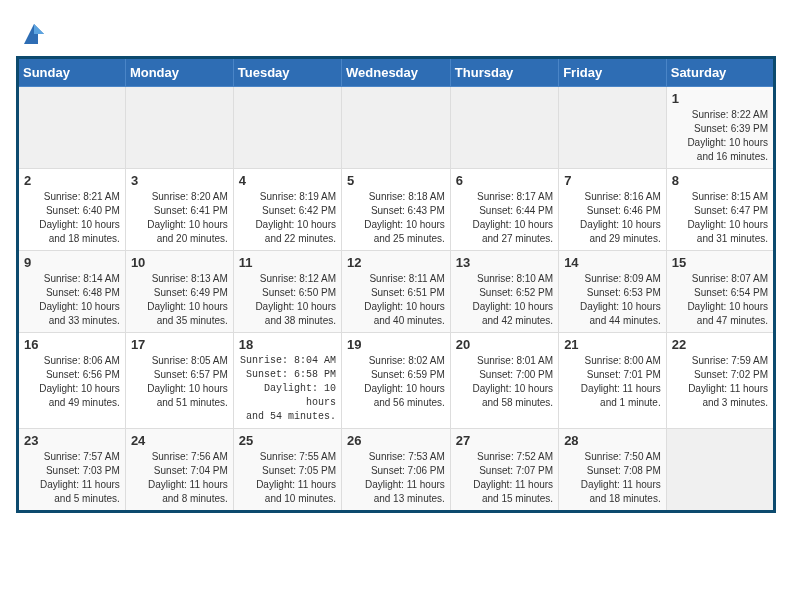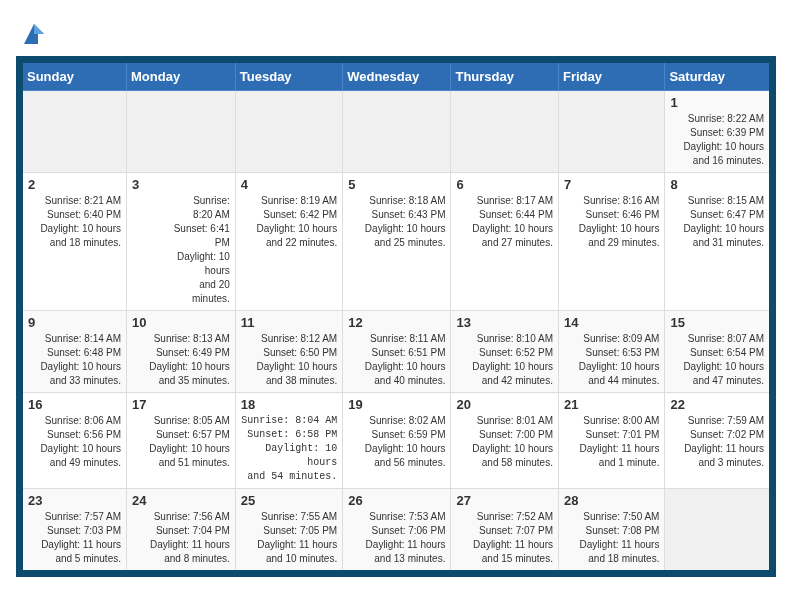--- a/index.html
+++ b/index.html
@@ -49,21 +49,21 @@
       font-weight: bold;
       color: #333;
     }
     .location {
       font-size: 15px;
       color: #555;
     }
     .calendar {
       width: 100%;
       border-collapse: collapse;
-      border: 7px solid #0c4a6e;
+      border: 3px solid #0c4a6e;
     }
     .calendar th {
       background-color: #2e6db4;
       color: #fff;
       font-size: 13px;
       font-weight: bold;
       padding: 6px 4px;
       text-align: left;
       border: 1px solid #4a85c7;
     }
@@ -150,21 +150,21 @@
       <tr>
         <td>
           <span class="day-num">2</span>
           <div class="day-info" style="white-space: pre-line;">Sunrise: 8:21 AM
 Sunset: 6:40 PM
 Daylight: 10 hours
 and 18 minutes.</div>
         </td>
         <td>
           <span class="day-num">3</span>
-          <div class="day-info" style="white-space: pre-line; margin-left: 40px;">Sunrise: 8:20 AM
+          <div class="day-info" style="white-space: pre-line;">Sunrise: 8:20 AM
 Sunset: 6:41 PM
 Daylight: 10 hours
 and 20 minutes.</div>
         </td>
         <td>
           <span class="day-num">4</span>
           <div class="day-info" style="white-space: pre-line;">Sunrise: 8:19 AM
 Sunset: 6:42 PM
 Daylight: 10 hours
 and 22 minutes.</div>

